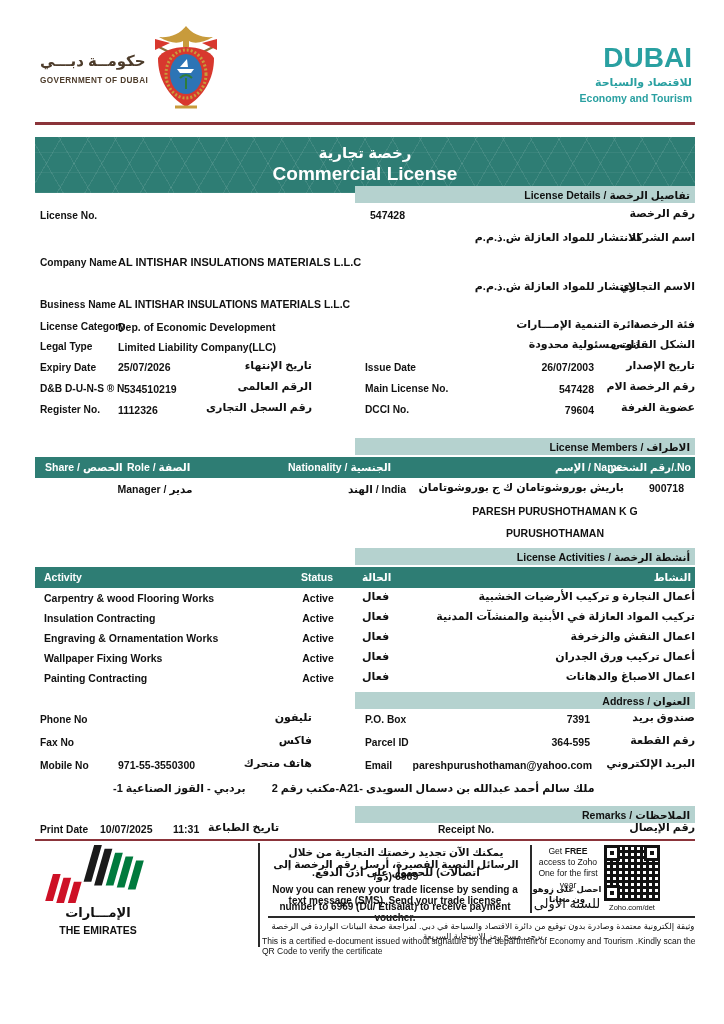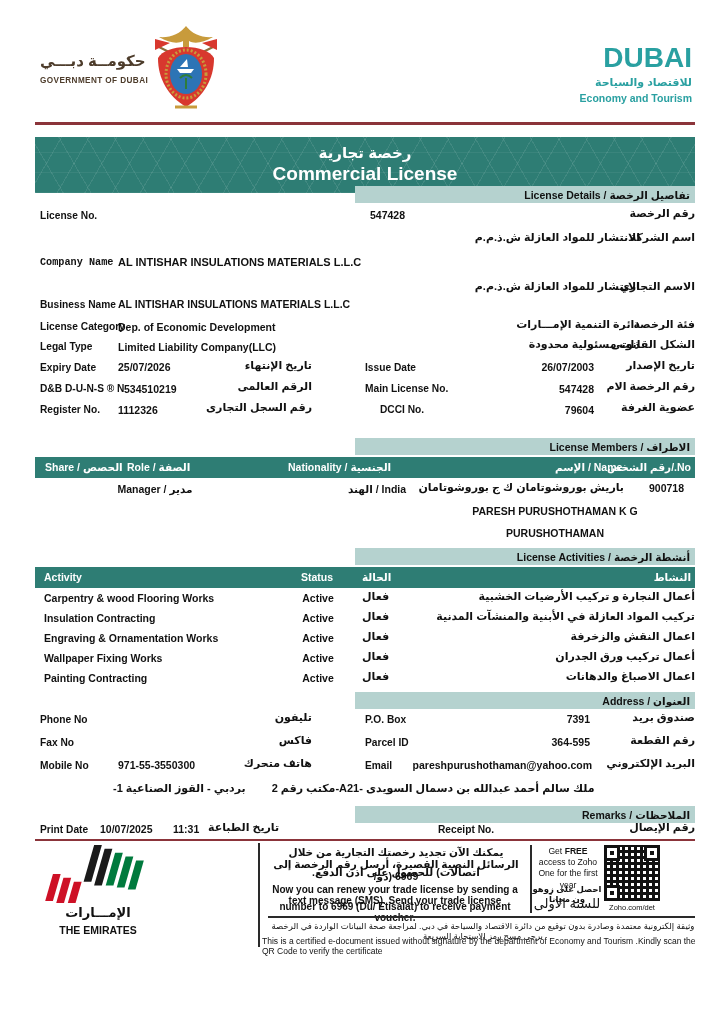--- a/index.html
+++ b/index.html
@@ -82,21 +82,21 @@
   </div>
 
   <div class="bar-light" style="top:186px;">License Details / تفاصيل الرخصة</div>
 
   <span class="lbl" style="left:40px;top:210px;">License No.</span>
   <span class="val" style="left:370px;top:209px;">547428</span>
   <span class="arl" style="right:29px;top:207px;">رقم الرخصة</span>
 
   <span class="arl" style="right:29px;top:231px;">اسم الشركة</span>
   <span class="arl rtl" style="right:84px;top:231px;">الانتشار للمواد العازلة ش.ذ.م.م</span>
-  <span class="lbl" style="left:40px;top:257px;font-family:Liberation Mono, monospace;">Company Name</span>
+  <span class="lbl" style="left:40px;top:257px;">Company Name</span>
   <span class="val" style="left:118px;top:256px;font-size:11px;">AL INTISHAR INSULATIONS MATERIALS L.L.C</span>
 
   <span class="arl" style="right:29px;top:280px;">الاسم التجاري</span>
   <span class="arl rtl" style="right:84px;top:280px;">الانتشار للمواد العازلة ش.ذ.م.م</span>
   <span class="lbl" style="left:40px;top:299px;">Business Name</span>
   <span class="val" style="left:118px;top:298px;">AL INTISHAR INSULATIONS MATERIALS L.L.C</span>
 
   <span class="lbl" style="left:40px;top:321px;">License Category</span>
   <span class="val" style="left:118px;top:321px;">Dep. of Economic Development</span>
   <span class="arl rtl" style="right:84px;top:318px;">دائرة التنمية الإمـــارات</span>
@@ -117,21 +117,21 @@
   <span class="lbl" style="left:40px;top:383px;">D&amp;B D-U-N-S ® N</span>
   <span class="val" style="left:124px;top:383px;">534510219</span>
   <span class="arl" style="right:412px;top:380px;">الرقم العالمى</span>
   <span class="lbl" style="left:365px;top:383px;">Main License No.</span>
   <span class="val" style="right:130px;top:383px;">547428</span>
   <span class="arl" style="right:29px;top:380px;">رقم الرخصة الام</span>
 
   <span class="lbl" style="left:40px;top:404px;">Register No.</span>
   <span class="val" style="left:118px;top:404px;">1112326</span>
   <span class="arl" style="right:412px;top:401px;">رقم السجل التجارى</span>
-  <span class="lbl" style="left:380px;top:404px;">DCCI No.</span>
+  <span class="lbl" style="left:365px;top:404px;">DCCI No.</span>
   <span class="val" style="right:130px;top:404px;">79604</span>
   <span class="arl" style="right:29px;top:401px;">عضوية الغرفة</span>
 
   <div class="bar-light" style="top:438px;">License Members / الاطراف</div>
 
   <div class="thead" style="top:457px;">
     <span style="left:10px;">Share / الحصص</span>
     <span style="left:92px;">Role / الصفة</span>
     <span style="left:253px;">Nationality / الجنسية</span>
     <span style="left:520px;">الإسم / Name</span>

